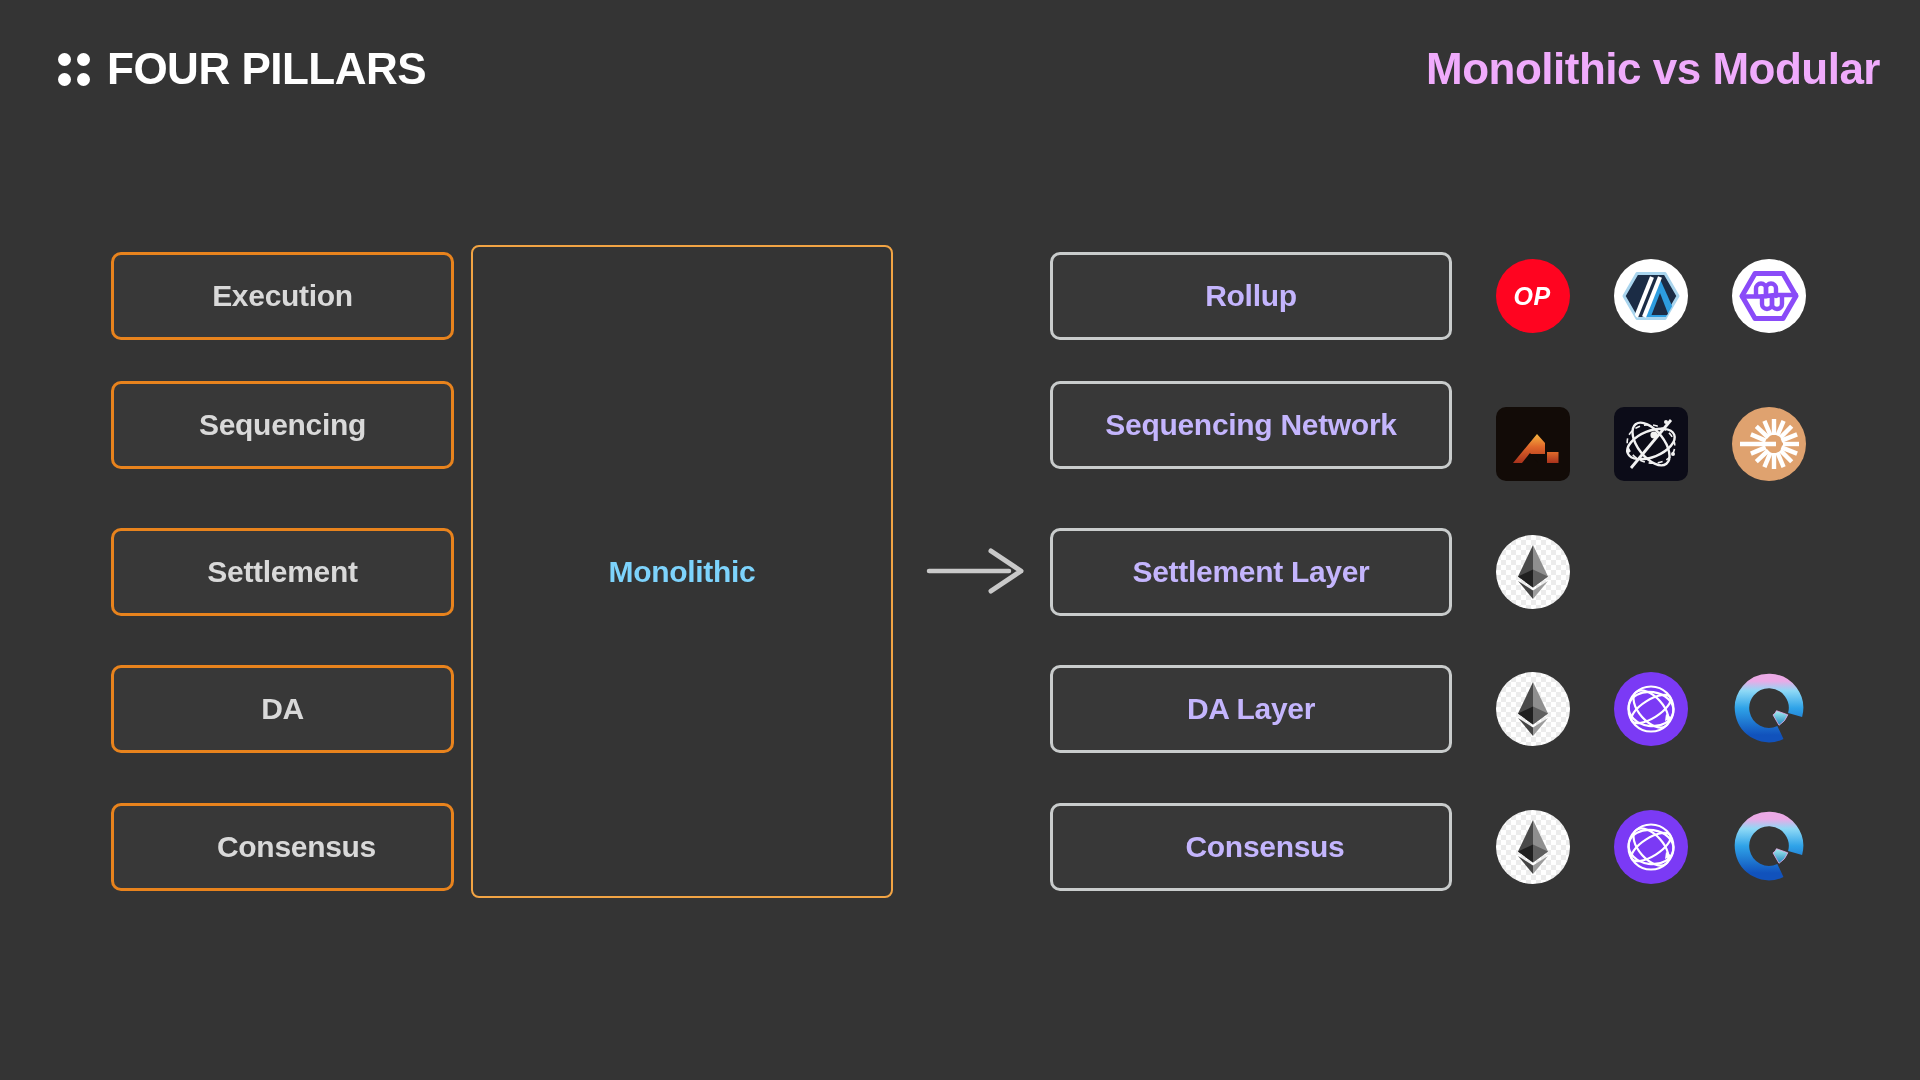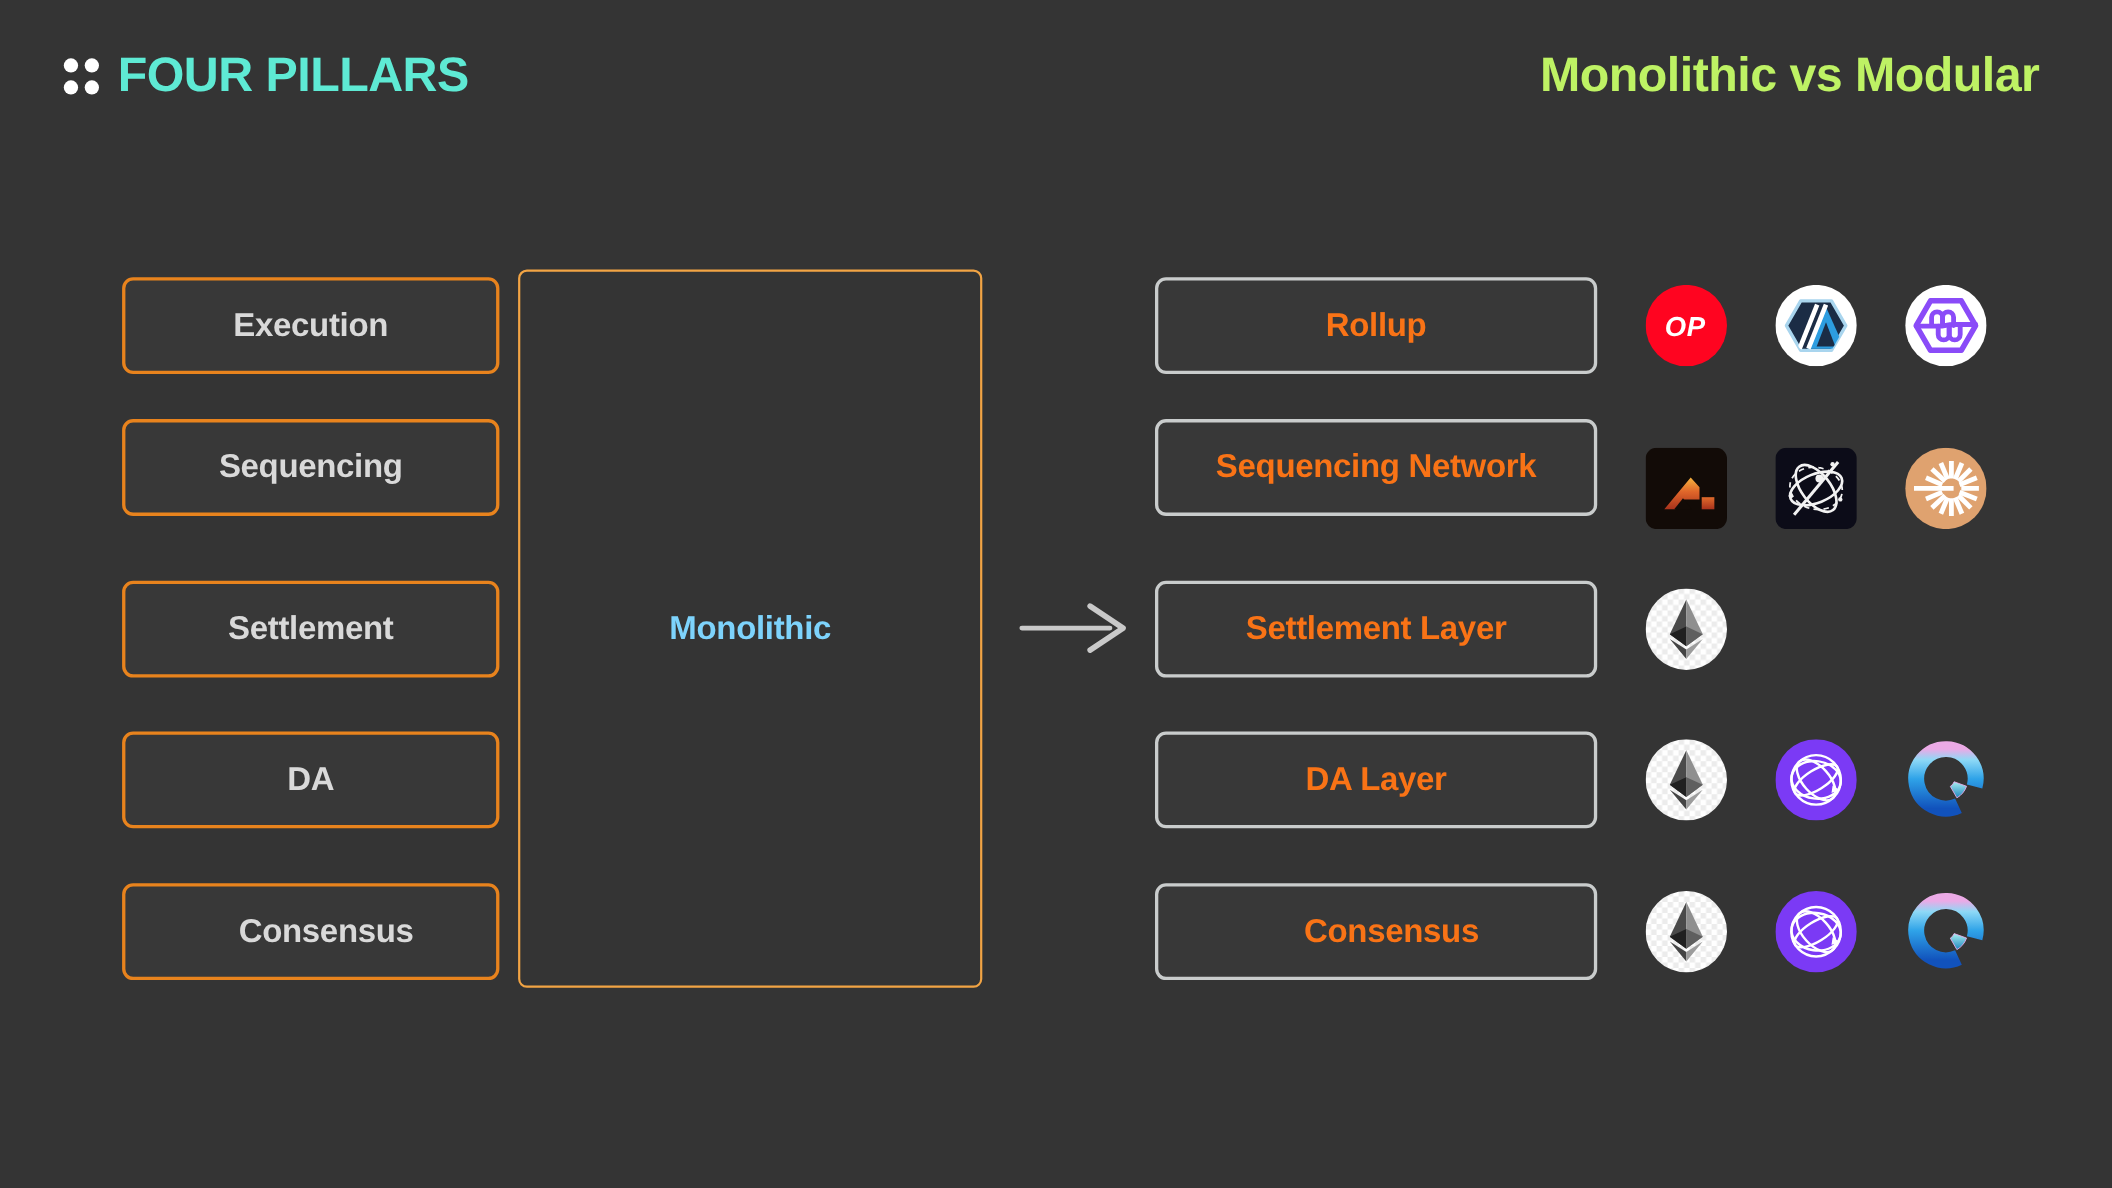--- a/index.html
+++ b/index.html
@@ -20,28 +20,28 @@
     height: 50px;
   }
   .logo-dots {
     display: grid;
     grid-template-columns: 13px 13px;
     grid-template-rows: 13px 13px;
     gap: 7px 6px;
   }
   .logo-dots span { width: 13px; height: 13px; border-radius: 50%; background: #FFFFFF; }
   .logo-text {
-    color: #5eead4; font-size: 44px; font-weight: bold; letter-spacing: -0.5px;
+    color: #ffffff; font-size: 44px; font-weight: bold; letter-spacing: -0.5px;
     white-space: nowrap;
   }
   .page-title {
     position: absolute;
-    right: 66px; top: 44px; height: 50px;
+    right: 40px; top: 44px; height: 50px;
     display: flex; align-items: center;
-    color: #bef264; font-size: 44px; font-weight: bold; letter-spacing: -0.5px;
+    color: #f0abfc; font-size: 44px; font-weight: bold; letter-spacing: -0.5px;
     white-space: nowrap;
   }
 
   
   .pill-box {
     position: absolute;
     box-sizing: border-box;
     width: 343px; height: 88px; left: 111px;
     border: 3px solid #E8831D;
     border-radius: 10px;
@@ -50,21 +50,21 @@
     color: #D9D9D9; font-size: 30px; font-weight: bold; letter-spacing: -0.3px;
   }
   .right-box {
     position: absolute;
     box-sizing: border-box;
     width: 402px; height: 88px; left: 1050px;
     border: 3px solid #C9CCCC;
     border-radius: 10px;
     background: #383838;
     display: flex; align-items: center; justify-content: center;
-    color: #f97316; font-size: 30px; font-weight: bold; letter-spacing: -0.3px;
+    color: #c4b5fd; font-size: 30px; font-weight: bold; letter-spacing: -0.3px;
   }
   .row-0 { top: 252px; }
   .row-1 { top: 381px; justify-content: center; }
   .row-2 { top: 528px; }
   .row-3 { top: 665px; }
   .row-4 { top: 803px; padding-left: 28px; }
 
   .mono-box {
     position: absolute;
     box-sizing: border-box;

